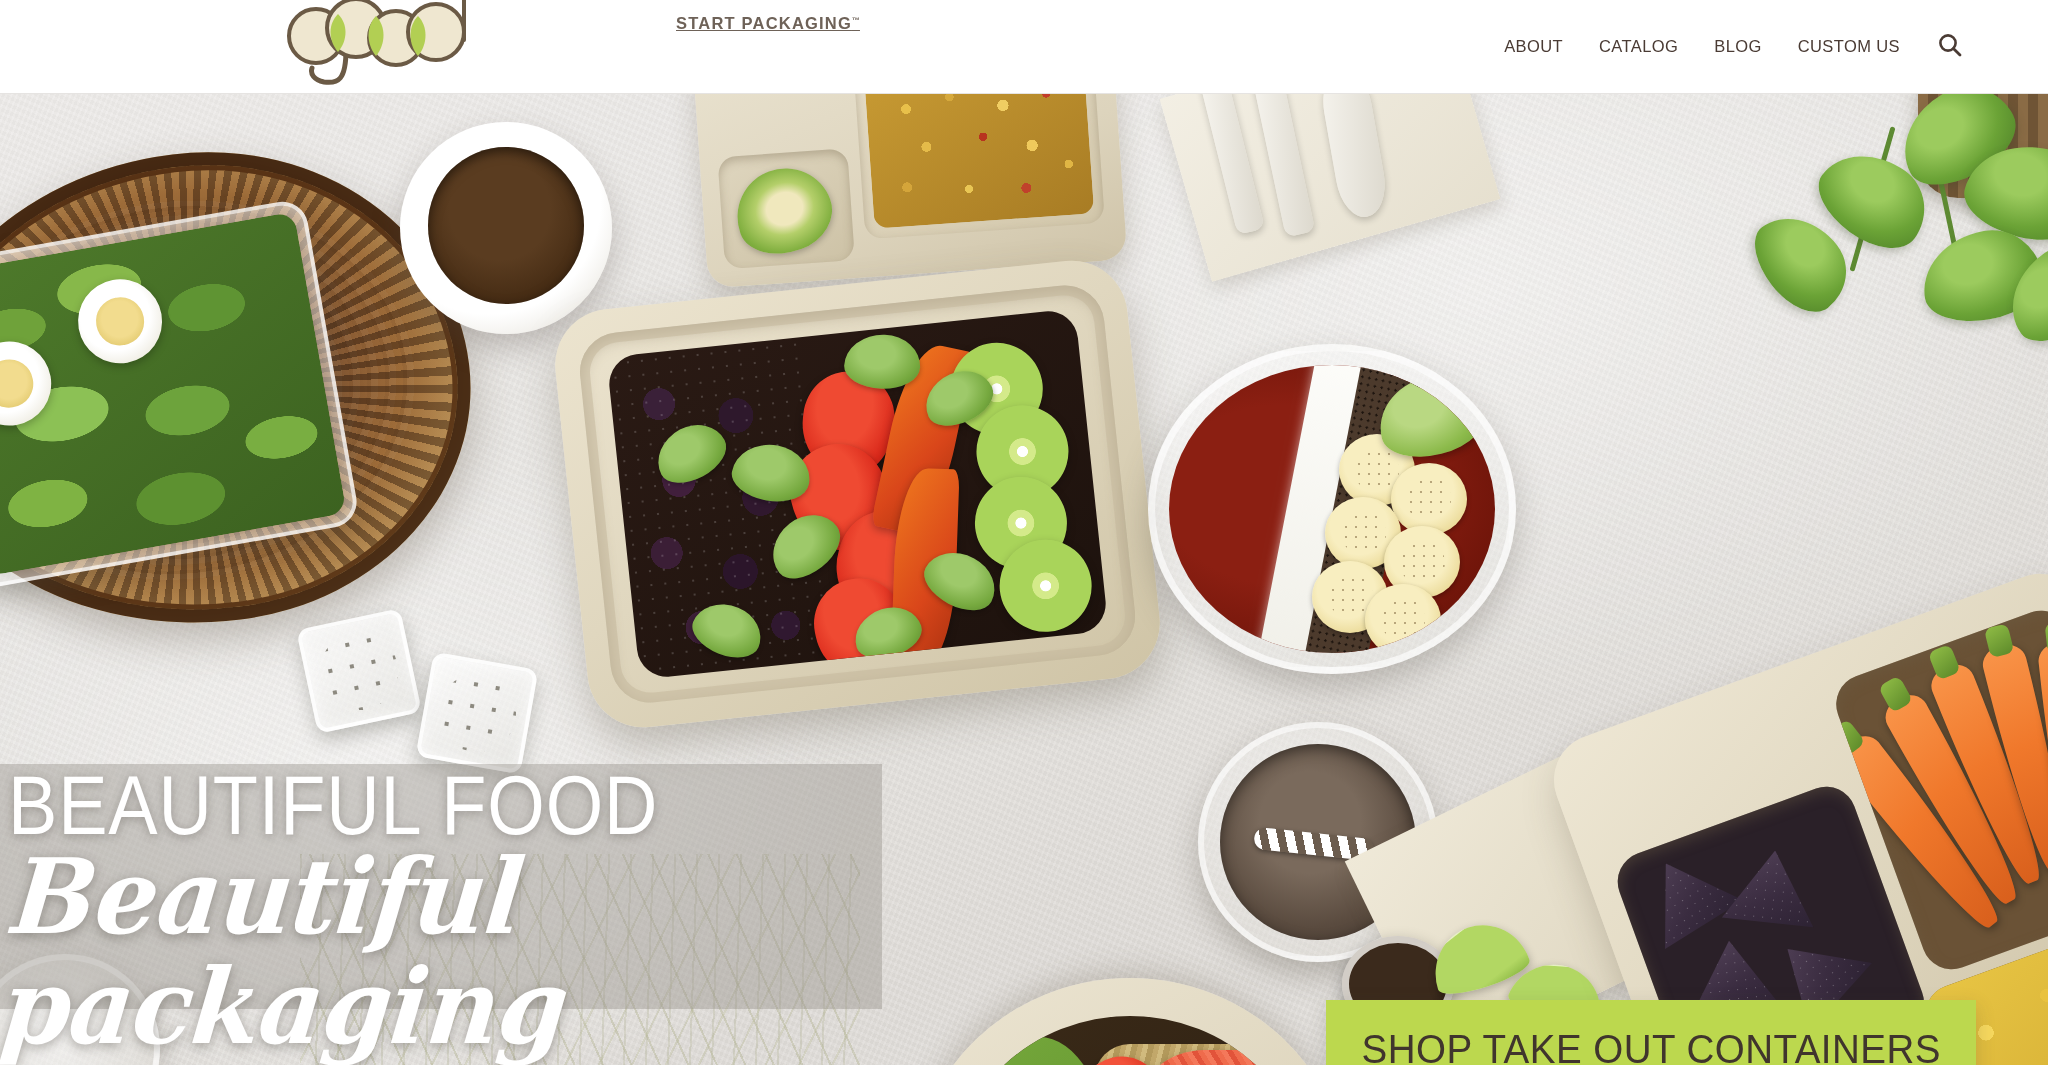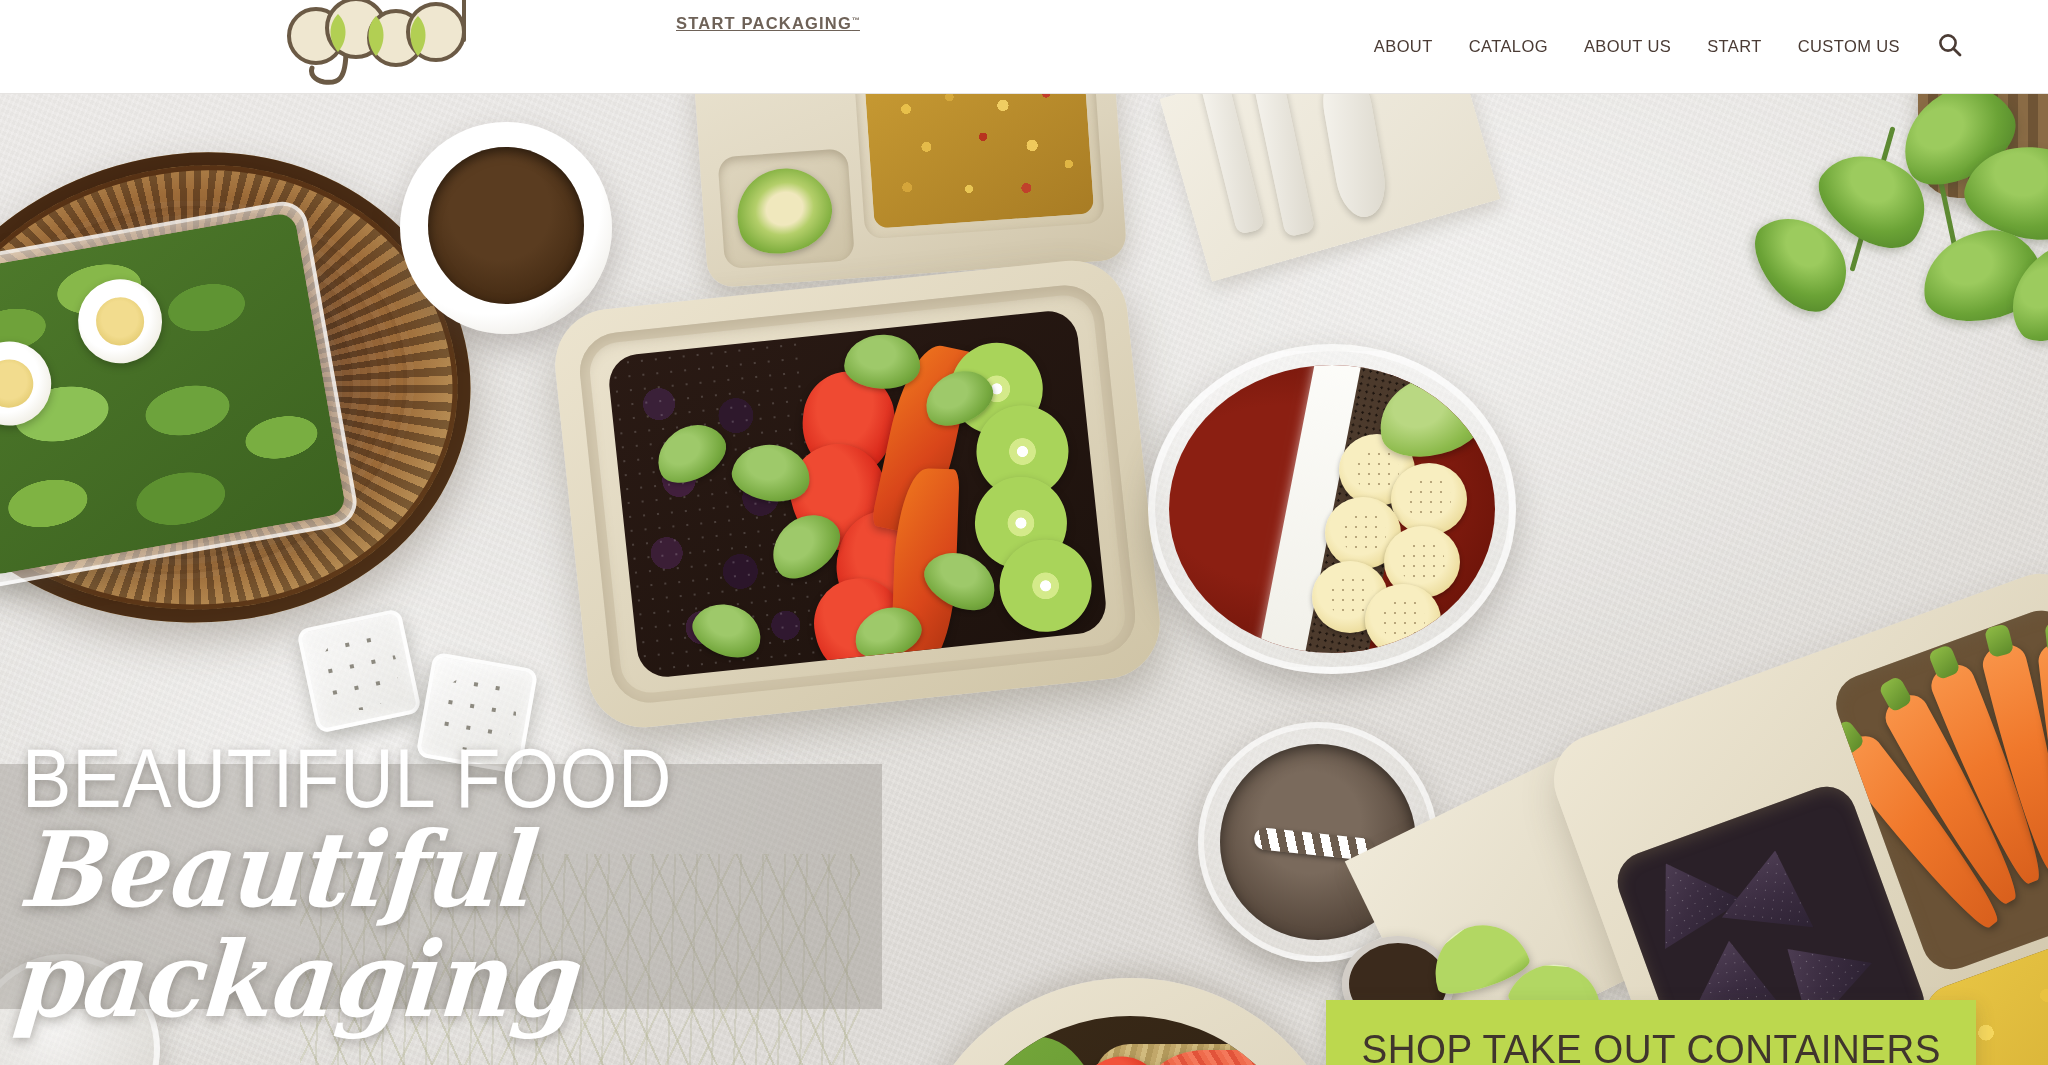--- a/index.html
+++ b/index.html
@@ -544,22 +544,22 @@
     background:radial-gradient(circle at 44% 40%, rgba(255,255,255,0.6), rgba(222,220,214,0.45) 70%, rgba(198,196,188,0.5));
     border:6px solid rgba(255,255,255,0.65);
     box-shadow:0 10px 24px rgba(80,72,60,0.25);
   }
 
   
   .hero-text {
     position:absolute; left:0; top:670px;
     width:882px; height:245px;
     background:rgba(150,146,138,0.42);
-    display:flex; flex-direction:column; justify-content:center;
-    padding-left:22px;
+    display:flex; flex-direction:column; 
+    padding-left:8px;
     z-index:10;
   }
   .hero-line1 {
     font-family:"Liberation Sans", sans-serif;
     font-size:84px; font-weight:400; letter-spacing:1px;
     color:#ffffff; line-height:0.98;
     text-shadow:0 2px 10px rgba(60,55,48,0.35);
     transform:scaleX(0.88); transform-origin:left center;
   }
   .hero-line2 {
@@ -611,22 +611,21 @@
 
           <line x1="192" y1="0" x2="192" y2="46" stroke="#6b5a45" stroke-width="4" stroke-linecap="round"></line>
         </svg>
       </span>
       <span class="logo-word"><span>START PACKAGING</span><span class="tm">™</span></span>
     </a>
 
     <nav class="nav">
       <a class="nav-item" href="#">ABOUT</a>
       <a class="nav-item" href="#">CATALOG</a>
-      <a class="nav-item" href="#">ABOUT US</a>
-      <a class="nav-item" href="#">START</a>
+      <a class="nav-item" href="#">BLOG</a>
       <a class="nav-item" href="#">CUSTOM US</a>
       <button class="search-btn" aria-label="Search">
         <span>
           <svg width="26" height="26" viewBox="0 0 26 26" aria-hidden="true">
             <circle cx="11" cy="11" r="7.6" fill="none" stroke="#4a3b34" stroke-width="2.6"></circle>
             <line x1="16.4" y1="16.4" x2="23" y2="23" stroke="#4a3b34" stroke-width="2.8" stroke-linecap="round"></line>
           </svg>
         </span>
       </button>
     </nav>

